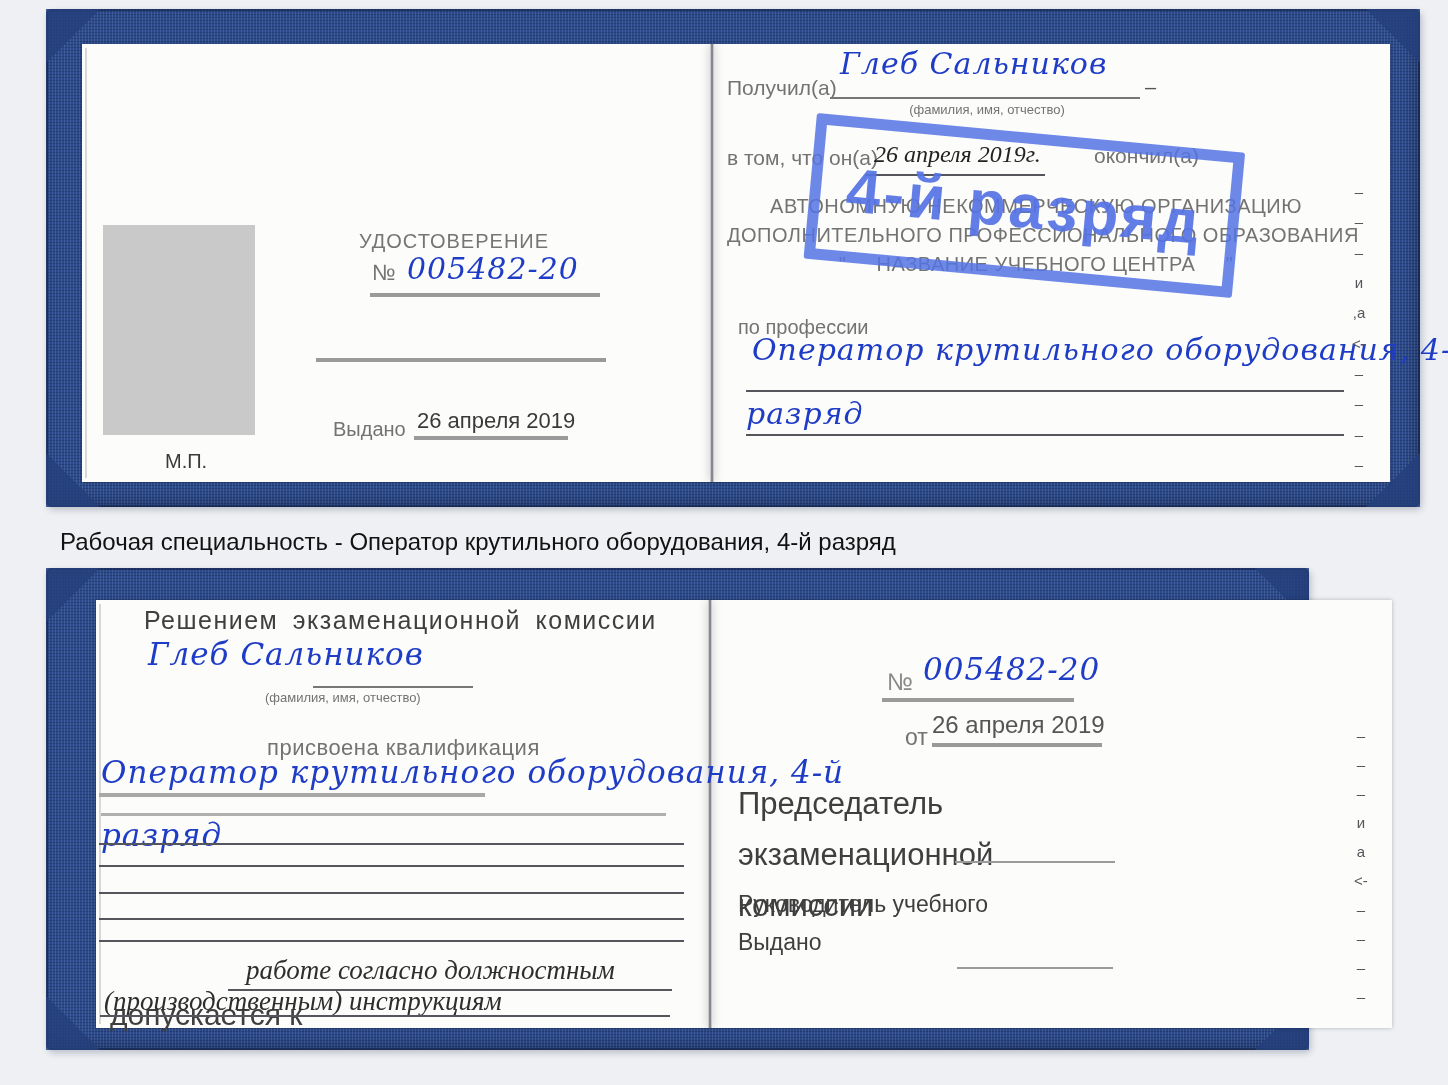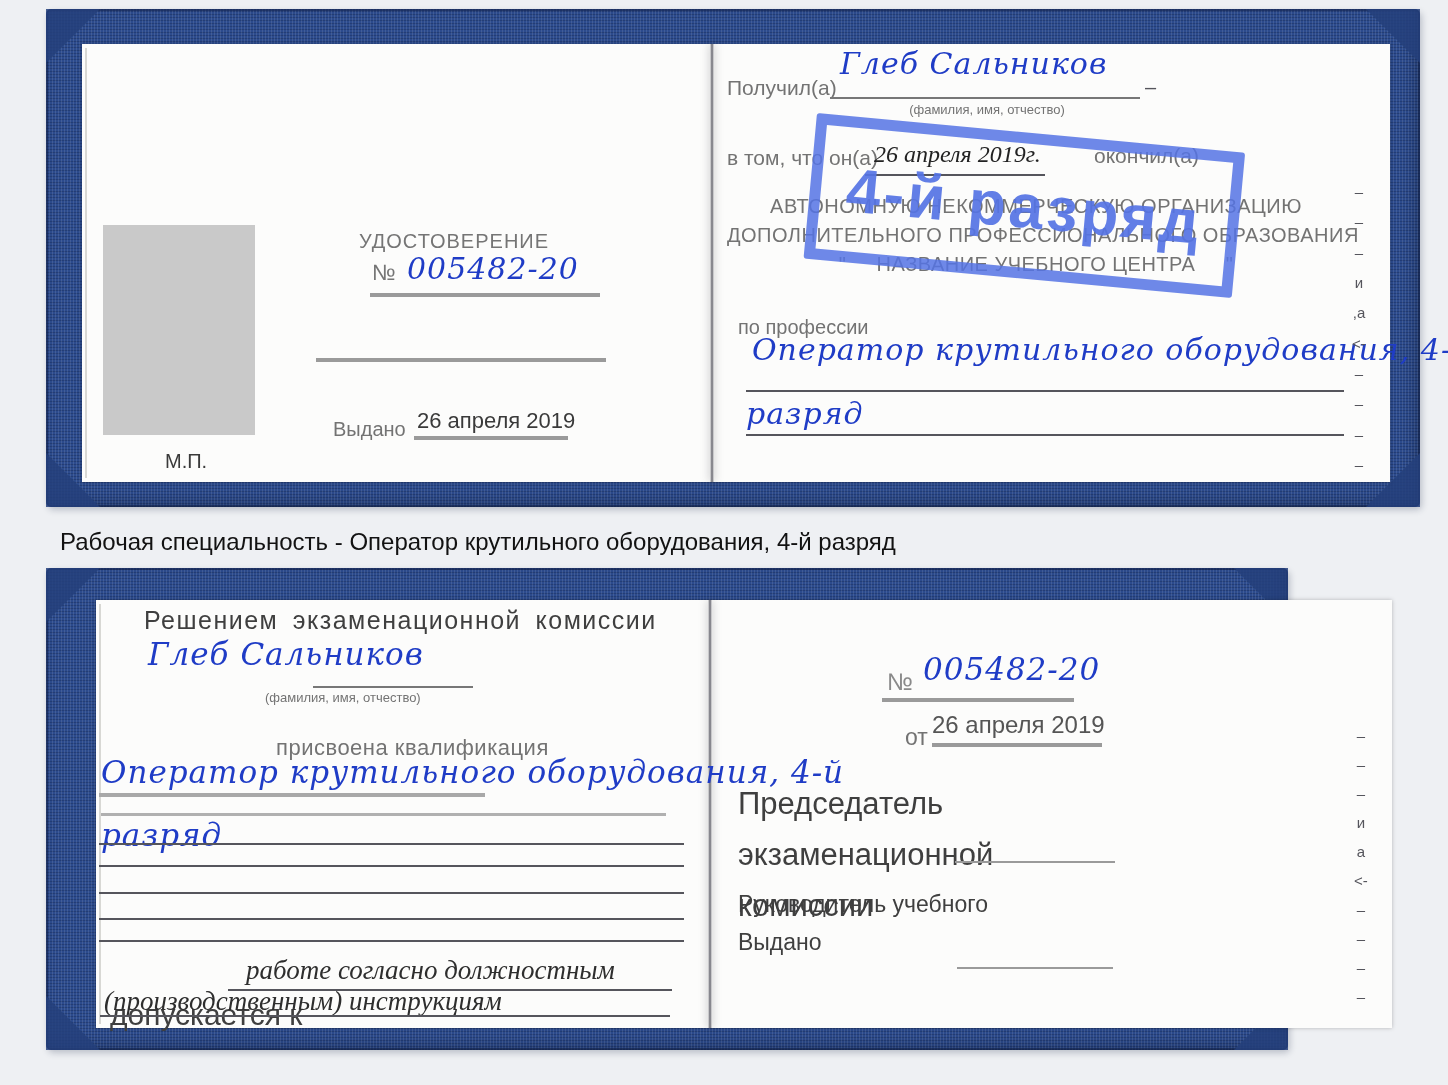--- a/index.html
+++ b/index.html
@@ -121,37 +121,37 @@
       <span>–</span>
       <span>–</span>
       <span>–</span>
       <span>–</span>
     </div>
   </div>
 </div>
 
 <div class="caption" style="left:60px;top:528px;font-size:24px;">Рабочая специальность - Оператор крутильного оборудования, 4-й разряд</div>
 
-<div class="doc" style="left:46px;top:568px;width:1242px;height:482px;">
+<div class="doc" style="left:46px;top:568px;width:1242px;height:482px;padding-left:21px;">
   <div class="cover">
     <div class="fold tl"></div>
     <div class="fold tr"></div>
     <div class="fold bl"></div>
     <div class="fold br"></div>
   </div>
   <div class="spread" style="left:50px;top:32px;width:1296px;height:428px;">
     <div class="page-stack"></div>
     <div class="crease" style="left:612px;"></div>
 
     <div class="abs nowrap" style="left:48px;top:6px;font-size:25px;color:#3f3f3f;letter-spacing:1.5px;word-spacing:6px;">Решением экзаменационной комиссии</div>
     <div class="abs hand" style="left:52px;top:36px;font-size:31px;">Глеб Сальников</div>
     <div class="line mid" style="left:217px;top:86px;width:160px;height:2px;"></div>
     <div class="abs pr" style="left:169px;top:90px;font-size:13px;">(фамилия, имя, отчество)</div>
 
-    <div class="abs pr nowrap" style="left:180px;top:135px;font-size:22px;letter-spacing:.5px;">присвоена квалификация</div>
+    <div class="abs pr nowrap" style="left:171px;top:135px;font-size:22px;letter-spacing:.5px;">присвоена квалификация</div>
     <div class="abs hand" style="left:5px;top:154px;font-size:31px;">Оператор крутильного оборудования, 4-й</div>
     <div class="line" style="left:3px;top:193px;width:386px;height:4px;background:#a8a8a8;"></div>
     <div class="line" style="left:5px;top:213px;width:565px;height:3px;background:#b0b0b0;"></div>
     <div class="abs hand" style="left:5px;top:217px;font-size:31px;">разряд</div>
     <div class="line dark" style="left:3px;top:243px;width:585px;height:2px;"></div>
     <div class="line dark" style="left:3px;top:265px;width:585px;height:2px;"></div>
     <div class="line dark" style="left:3px;top:292px;width:585px;height:2px;"></div>
     <div class="line dark" style="left:3px;top:318px;width:585px;height:2px;"></div>
     <div class="line dark" style="left:3px;top:340px;width:585px;height:2px;"></div>
 

